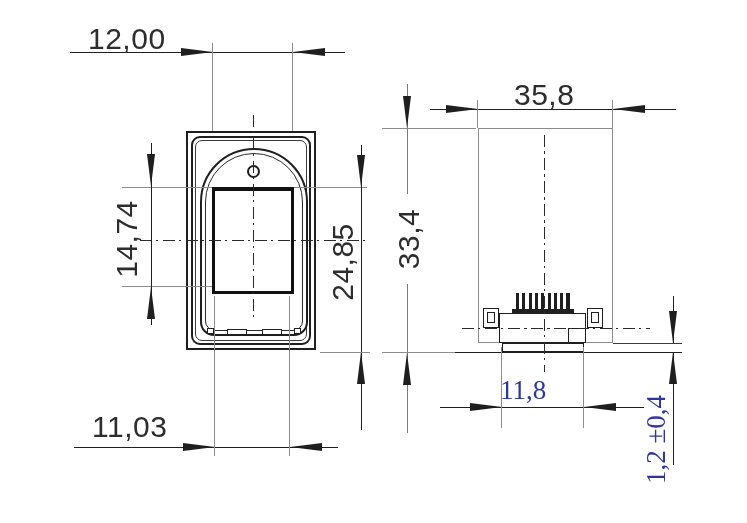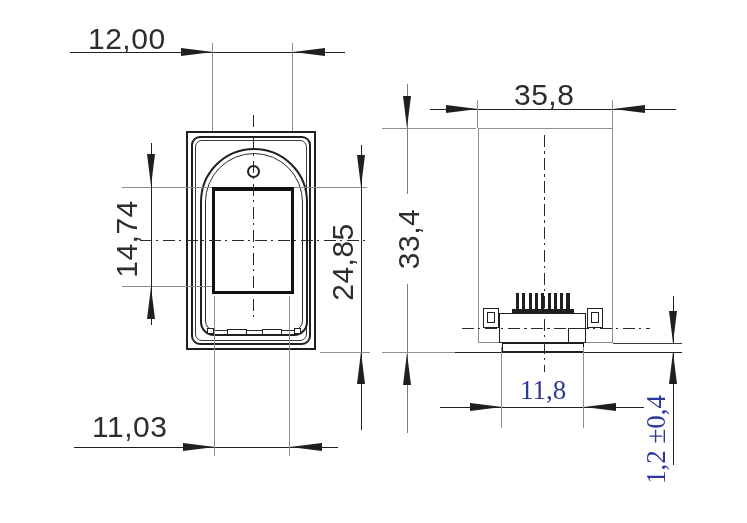--- a/index.html
+++ b/index.html
@@ -141,21 +141,21 @@
     <div class="gvl" style="left:612px;top:100px;height:28px;"></div>
     <div class="dim" style="left:514px;top:78px;">35,8</div>
   </div>
 
   <div>
     <div class="hl" style="left:440px;top:407px;width:204px;"></div>
     <div class="ar ar-r" style="left:470px;top:403px;"></div>
     <div class="ar ar-l" style="left:584px;top:403px;"></div>
     <div class="gvl" style="left:501px;top:347px;height:81px;"></div>
     <div class="gvl" style="left:583px;top:347px;height:81px;"></div>
-    <div class="dimblue" style="left:520px;top:375px;">11,8</div>
+    <div class="dimblue" style="left:500px;top:375px;">11,8</div>
   </div>
 
   <div>
     <div class="vl" style="left:673px;top:296px;height:47px;"></div>
     <div class="ar ar-d" style="left:668.5px;top:311px;"></div>
     <div class="ar ar-u" style="left:668.5px;top:352px;"></div>
     <div class="vl" style="left:673px;top:352px;height:113px;"></div>
     <div class="dimblue dimv" style="left:596px;top:424px;width:120px;text-align:center;transform:rotate(-90deg);">1,2 ±0,4</div>
   </div>
 

